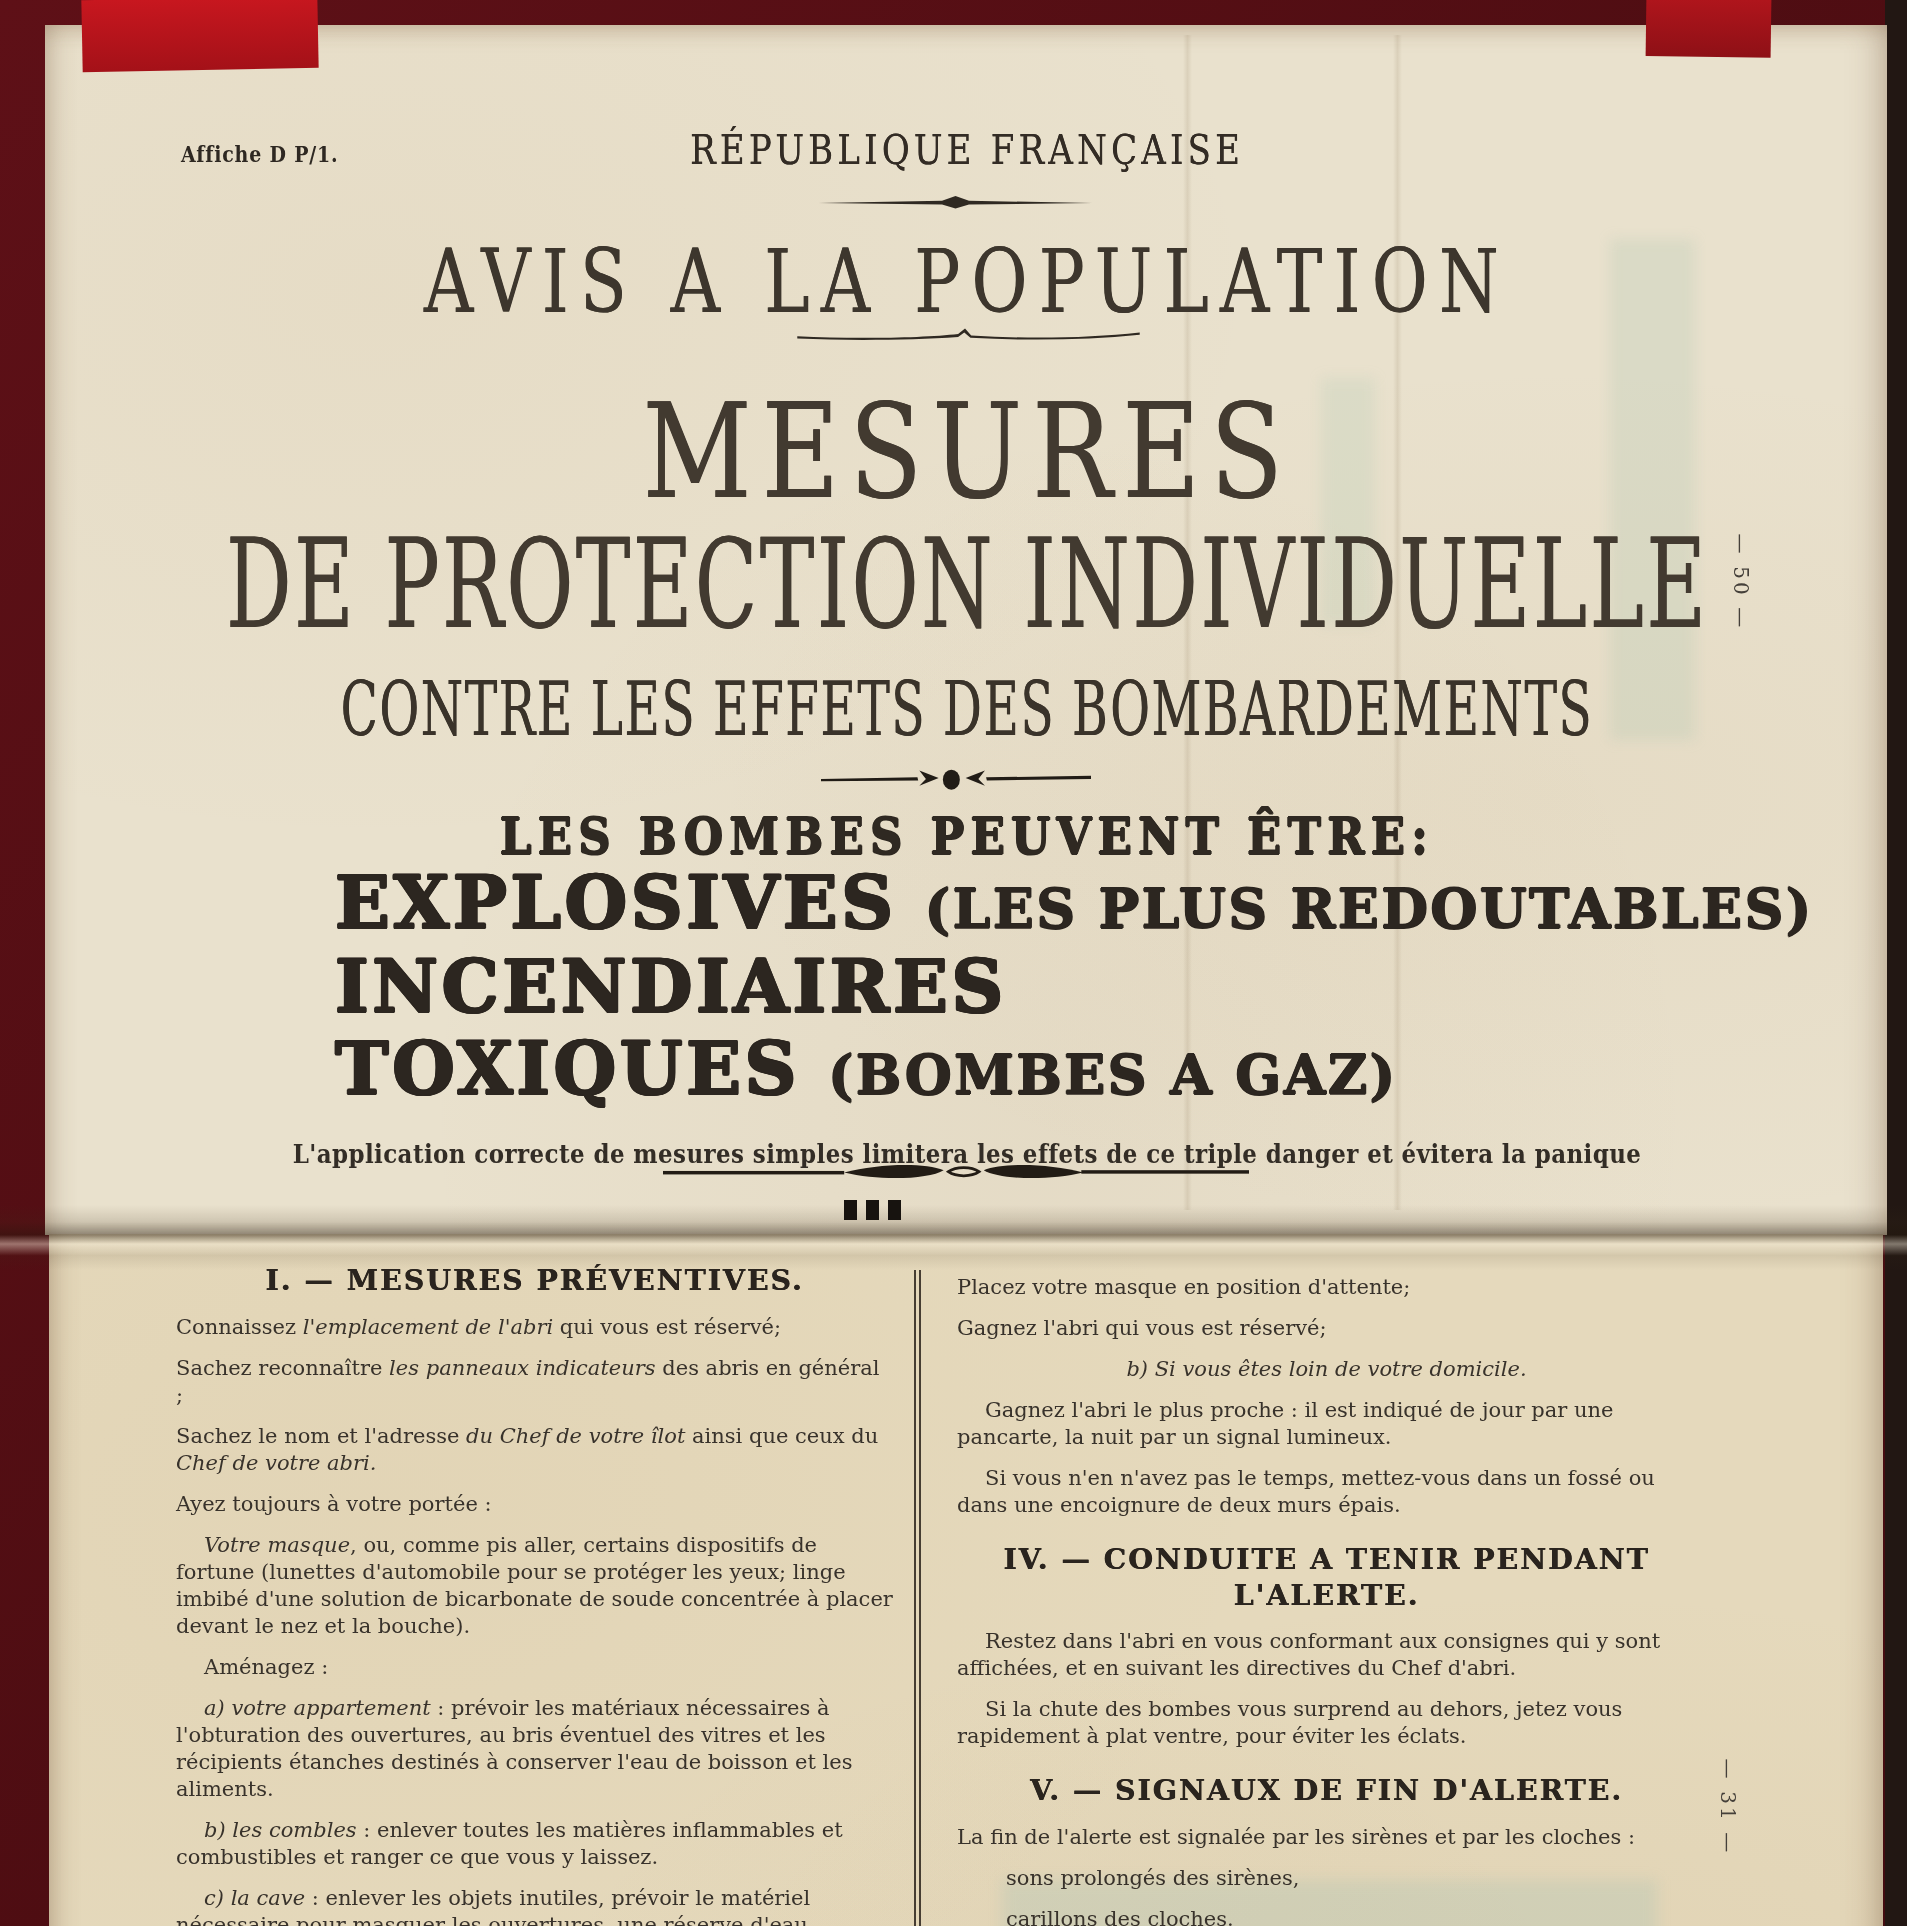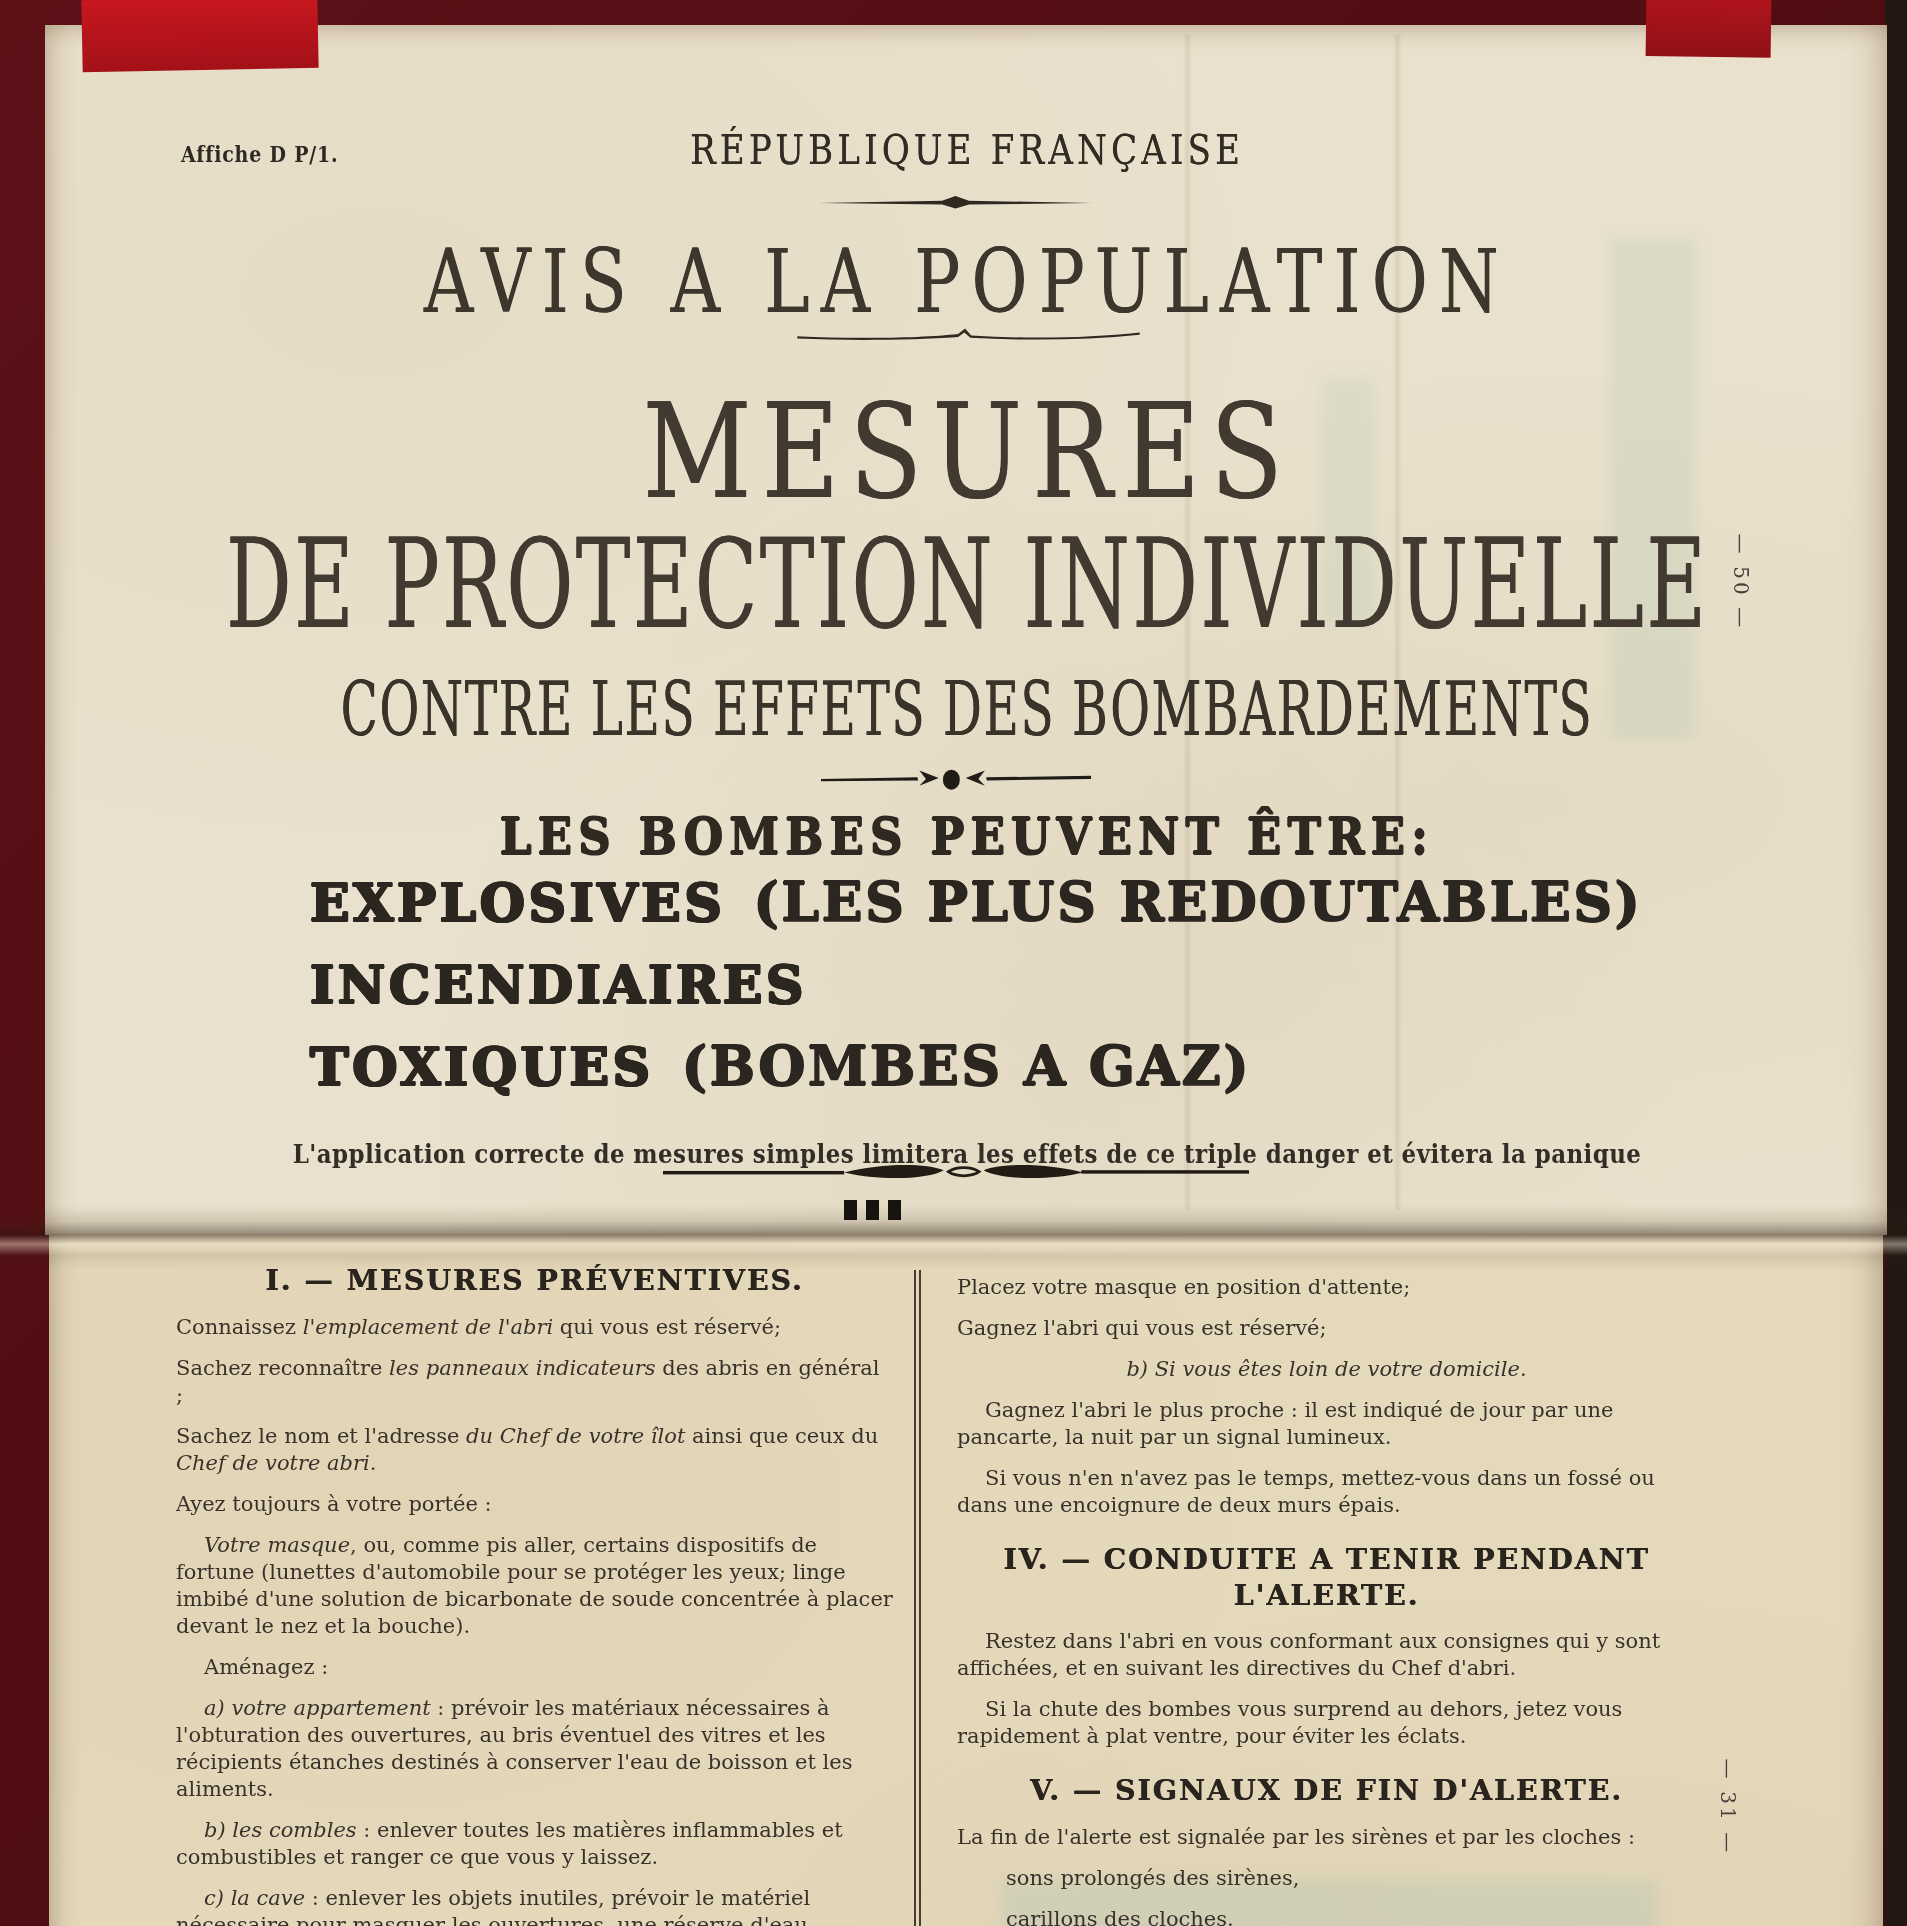--- a/index.html
+++ b/index.html
@@ -47,21 +47,21 @@
   .t-protec{font-size:82px;letter-spacing:2.3px;color:#423a30;transform:scale(1.0,1.5);
      transform-origin:center top;text-shadow:0.5px 0 currentColor;}
   .t-contre{font-size:53px;letter-spacing:1.5px;color:#3a332a;transform:scale(.92,1.42);
      transform-origin:center top;text-shadow:0.4px 0 currentColor;}
   .fat{font-weight:bold;text-shadow:1.2px 0 currentColor,-1.2px 0 currentColor,0 1.2px currentColor,
      0 -1.2px currentColor,0.8px 0.8px currentColor,-0.8px -0.8px currentColor,-0.8px 0.8px currentColor,0.8px -0.8px currentColor;}
   .fat-mid{font-weight:bold;text-shadow:0.8px 0 currentColor,-0.8px 0 currentColor,0 0.8px currentColor,0 -0.8px currentColor;}
   .t-bombintro{font-size:45px;letter-spacing:6.2px;color:#2f2922;transform:scaleY(1.1);transform-origin:center top;}
   .bombs{position:absolute;left:310px;top:866px;z-index:7;color:#2c2620;}
   .bomb-row{display:flex;align-items:baseline;margin-bottom:9.2px;}
-  .bomb-name{font-size:52px;line-height:73px;letter-spacing:3.5px;}
+  .bomb-name{font-size:72px;line-height:73px;letter-spacing:3.5px;margin-left:25px;}
   .bomb-note{font-size:54px;letter-spacing:2.3px;margin-left:28px;}
   .t-tagline{font-size:23px;font-weight:bold;letter-spacing:0.4px;color:#332d26;transform:scaleY(1.12);
      transform-origin:center top;}
   .orn{position:absolute;z-index:7;}
   
   .col{position:absolute;top:1260px;z-index:7;font-size:21px;line-height:27px;color:#38322b;}
   .col-left{left:162px;width:745px;}
   .col-right{left:943px;width:767px;}
   .col-divider{position:absolute;left:914px;top:1270px;height:998px;width:0;
      border-left:7px double #463d32;z-index:7;}

